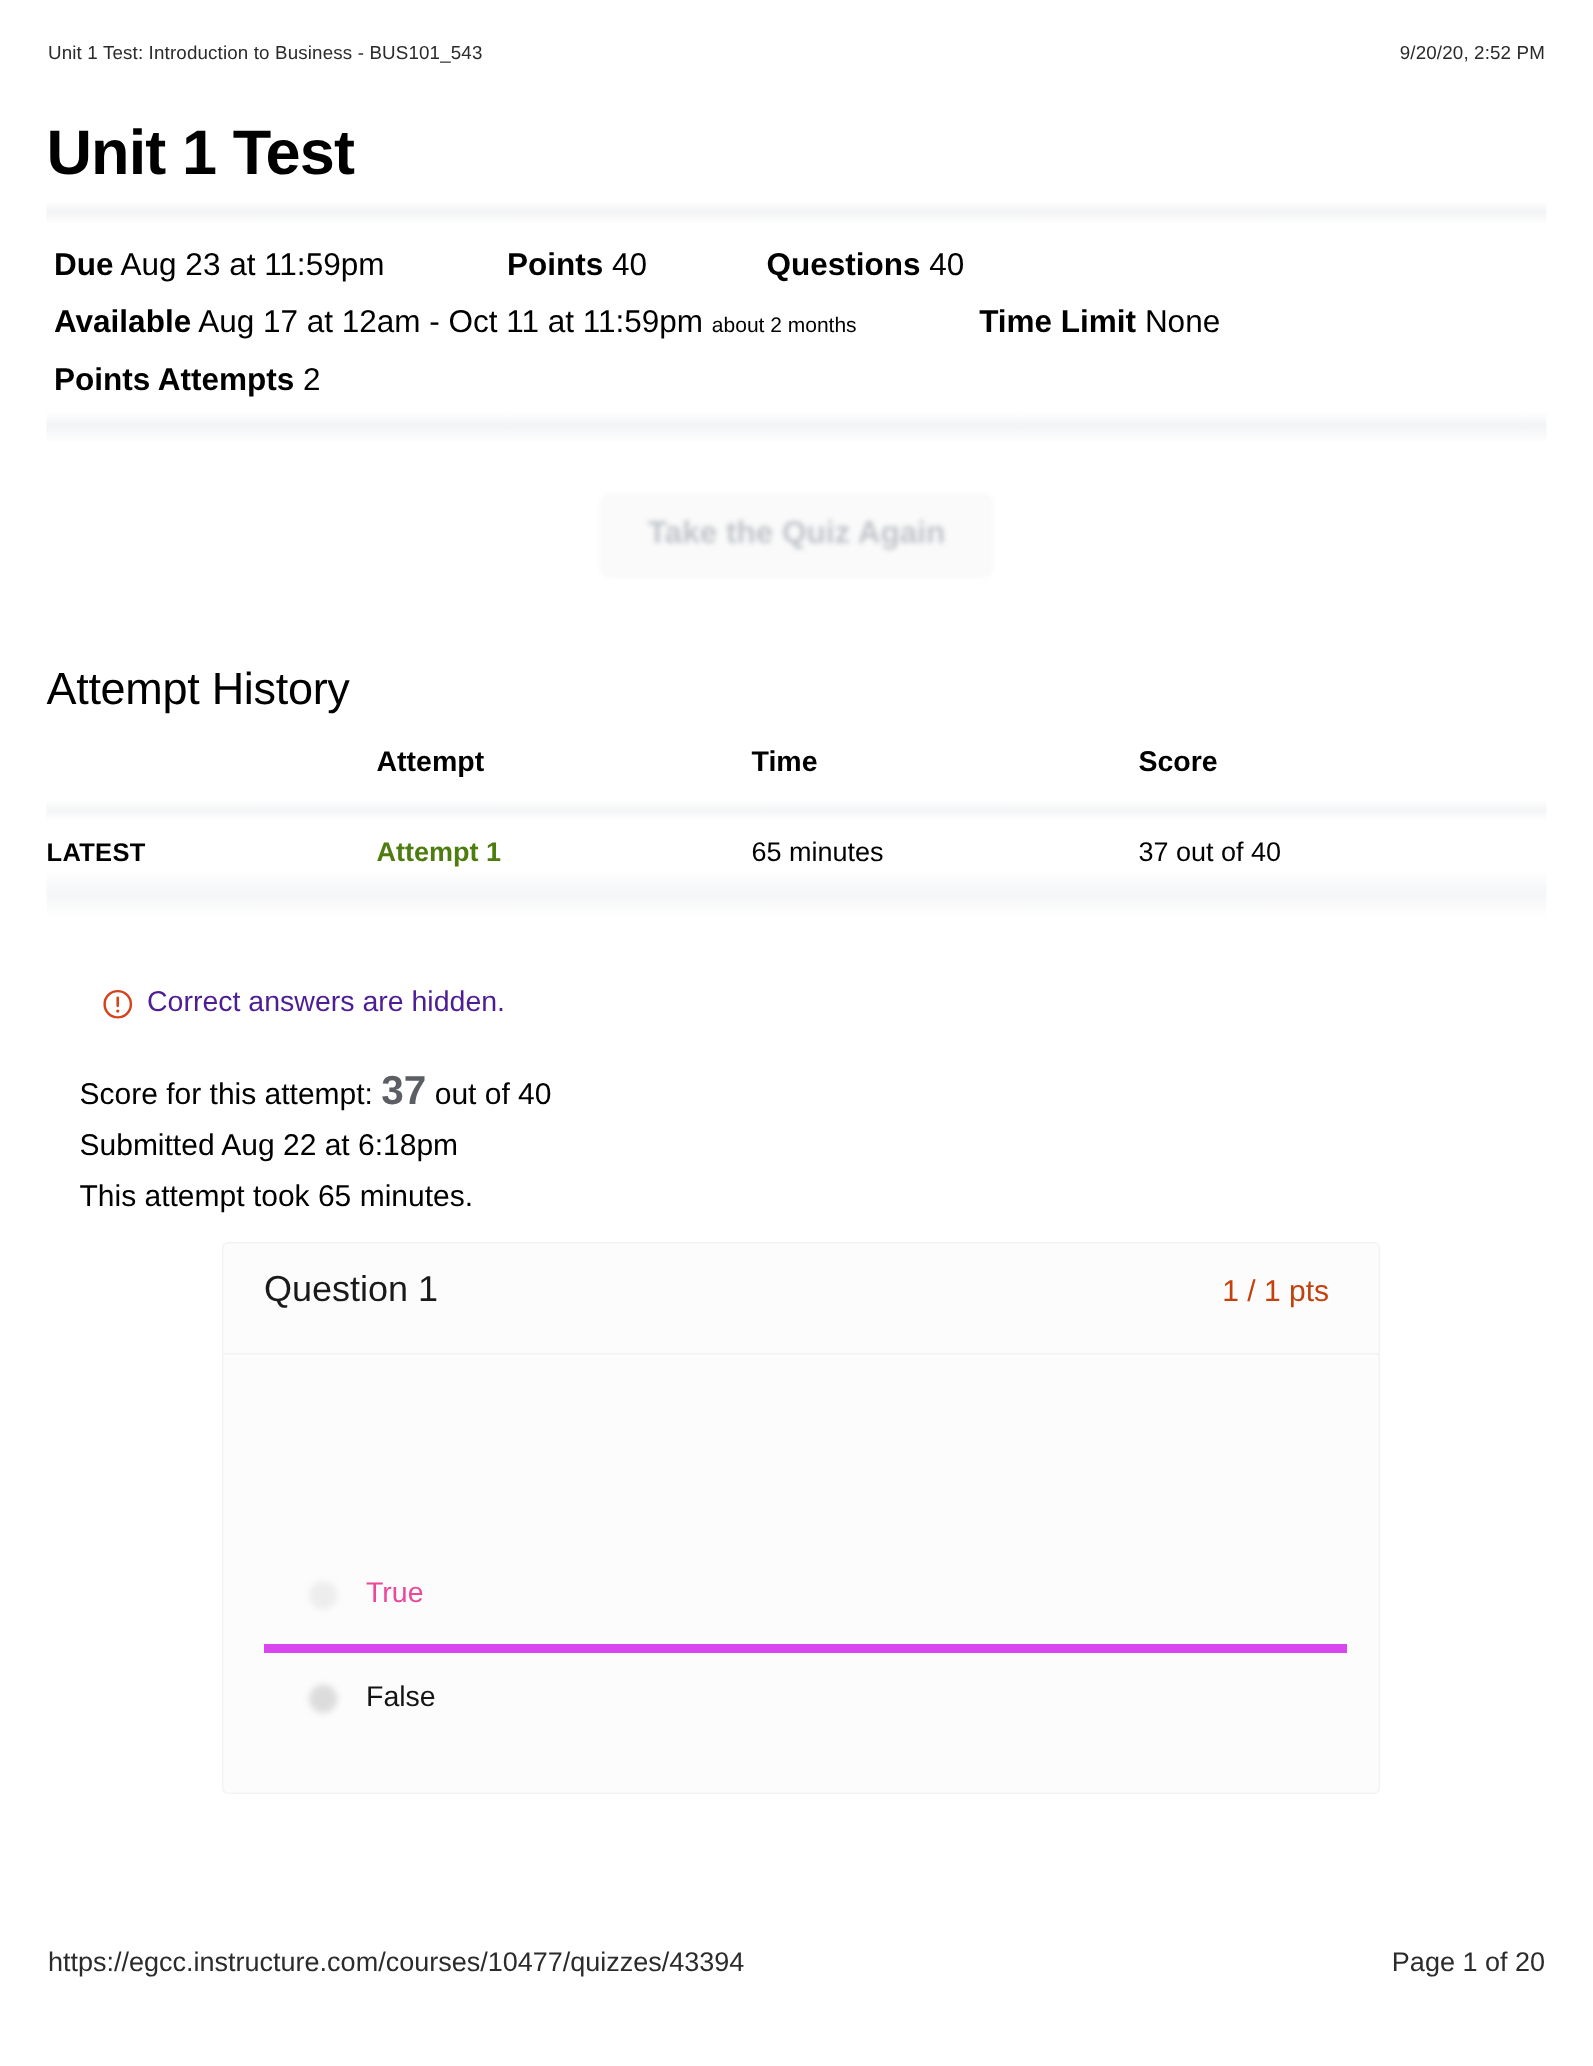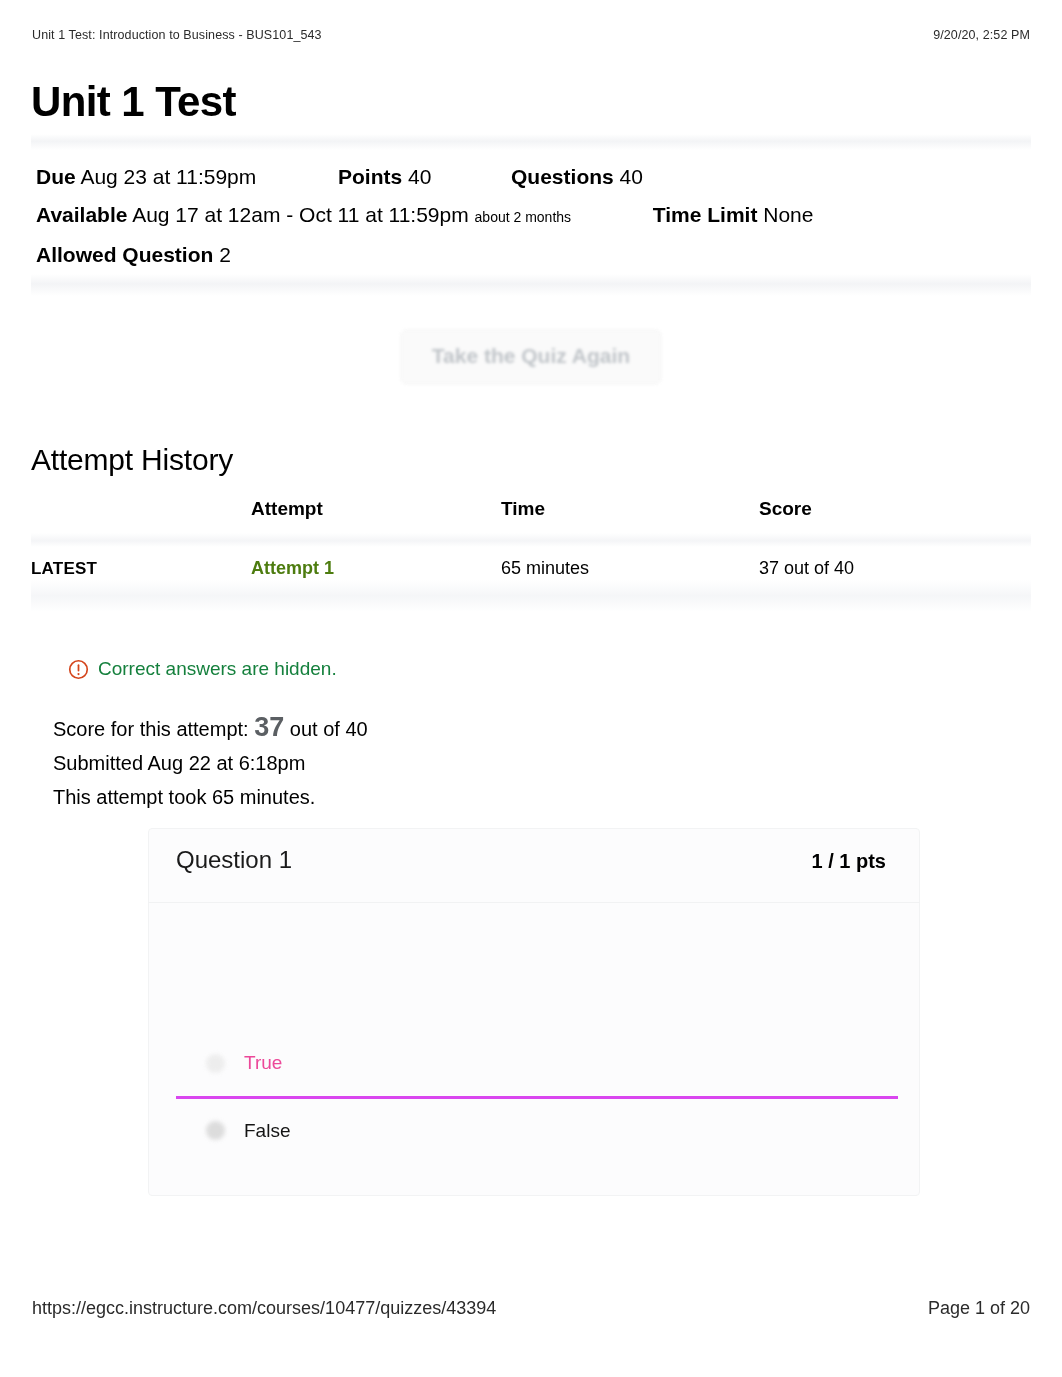--- a/index.html
+++ b/index.html
@@ -147,21 +147,21 @@
     background: linear-gradient(to bottom, rgba(246,247,249,0) 0%, #f5f6f8 50%, rgba(246,247,249,0) 100%);
   }
 
   
   .warning {
     position: absolute;
     top: 658px; left: 68px;
     display: flex;
     align-items: center;
     gap: 9px;
-    color: #15803d;
+    color: #4c1d95;
     font-size: 19px;
   }
   .warn-icon {
     width: 21px; height: 21px;
     flex: 0 0 21px;
     display: inline-block;
   }
 
   
   .summary {
@@ -197,22 +197,22 @@
     justify-content: space-between;
     align-items: baseline;
   }
   .q-name {
     font-size: 24px;
     font-weight: 400;
     color: #1a1a1a;
   }
   .q-pts {
     font-size: 20px;
-    font-weight: 700;
-    color: #000000;
+    font-weight: 400;
+    color: #c2410c;
   }
   .q-divider {
     position: absolute;
     top: 74px; left: 0; right: 0;
     height: 1px;
     background: #f1f2f3;
   }
   .q-text {
     position: absolute;
     top: 103px; left: 28px; right: 22px;
@@ -223,21 +223,21 @@
   .answers {
     position: absolute;
     top: 202px; left: 28px; right: 22px;
   }
   .answer-row {
     display: flex;
     align-items: center;
     gap: 19px;
     height: 66px;
     padding-left: 30px;
-    border-top: 3px solid #d946ef;
+    border-top: 6px solid #d946ef;
   }
   .answer-row:first-child { border-top: none; }
   .radio {
     width: 19px; height: 19px;
     border-radius: 50%;
     background: #ececec;
     flex: 0 0 19px;
     filter: blur(2.2px);
     opacity: 0.9;
   }
@@ -272,21 +272,21 @@
   </div>
   <div class="meta-row">
     <b>Available</b>
     <span class="val">Aug 17 at 12am - Oct 11 at 11:59pm</span>
     <span class="small-note">about 2 months</span>
     <span class="gap-c"></span>
     <b>Time Limit</b>
     <span class="val">None</span>
   </div>
   <div class="meta-row">
-    <b>Allowed Question</b>
+    <b>Points Attempts</b>
     <span class="val">2</span>
   </div>
 </div>
 
 <div class="retake-wrap">
   <div class="retake-btn">Take the Quiz Again</div>
 </div>
 
 <div class="section-title">Attempt History</div>
 

